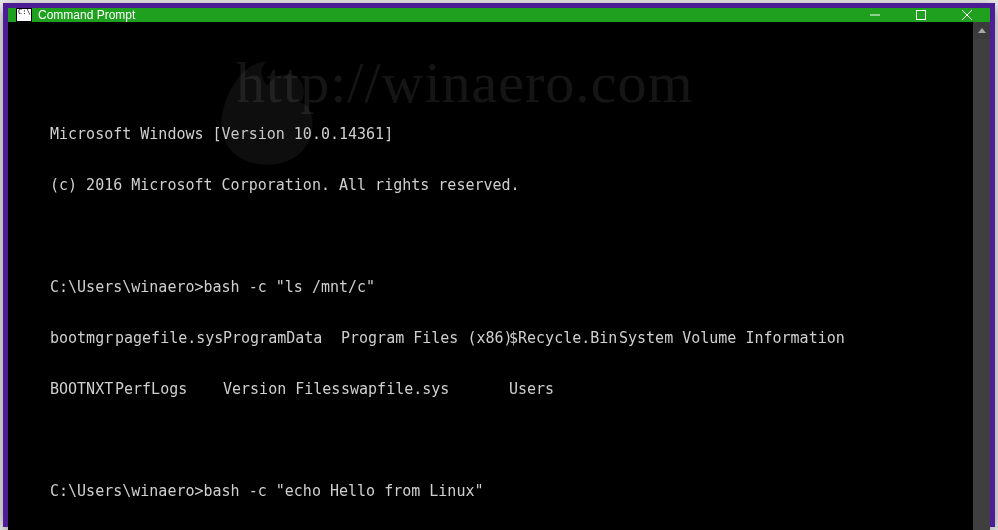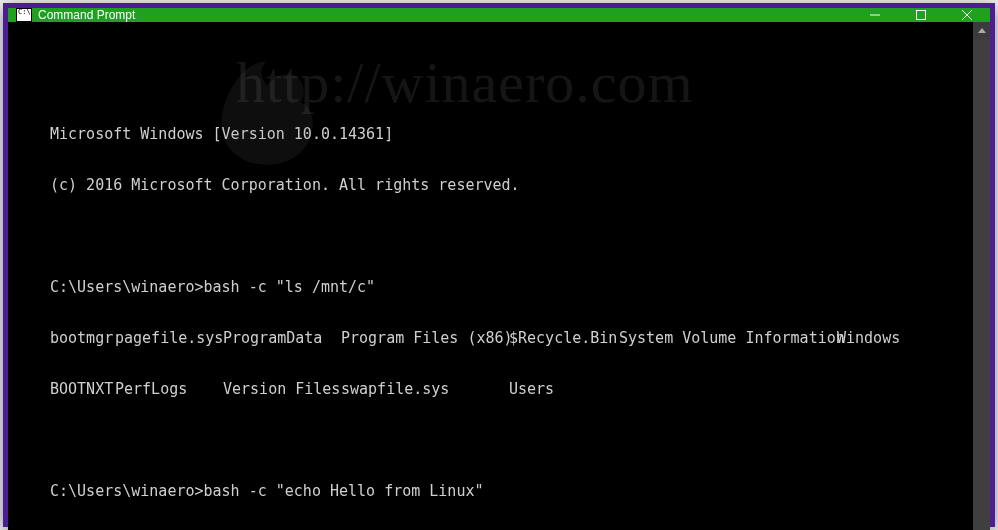--- a/index.html
+++ b/index.html
@@ -163,21 +163,21 @@
       <svg class="watermark-logo" viewBox="0 0 100 100">
         <path d="M50 8 C28 8 12 40 12 60 C12 80 28 94 50 94 C72 94 88 80 88 60 C88 50 84 44 78 42 C82 36 82 28 76 22 C70 16 58 18 50 28 C46 22 42 14 50 8 Z" fill="#888"></path>
       </svg>
       <div class="watermark">http://winaero.com</div>
 
       <span class="line">Microsoft Windows [Version 10.0.14361]</span>
       <span class="line">(c) 2016 Microsoft Corporation. All rights reserved.</span>
       <span class="line">&nbsp;</span>
       <span class="line">C:\Users\winaero&gt;bash -c "ls /mnt/c"</span>
       <span class="line cols">
-        <span>bootmgr</span><span>pagefile.sys</span><span>ProgramData</span><span>Program Files (x86)</span><span>$Recycle.Bin</span><span>System Volume Information</span><span>Windows</span>
+        <span>bootmgr</span><span>pagefile.sys</span><span>ProgramData</span><span>Program Files (x86)</span><span>$Recycle.Bin</span><span>System Volume Information</span>
       </span>
       <span class="line cols">
         <span>BOOTNXT</span><span>PerfLogs</span><span>Version Files</span><span>swapfile.sys</span><span>Users</span><span></span>
       </span>
       <span class="line">&nbsp;</span>
       <span class="line">C:\Users\winaero&gt;bash -c "echo Hello from Linux"</span>
       
       
       
       

